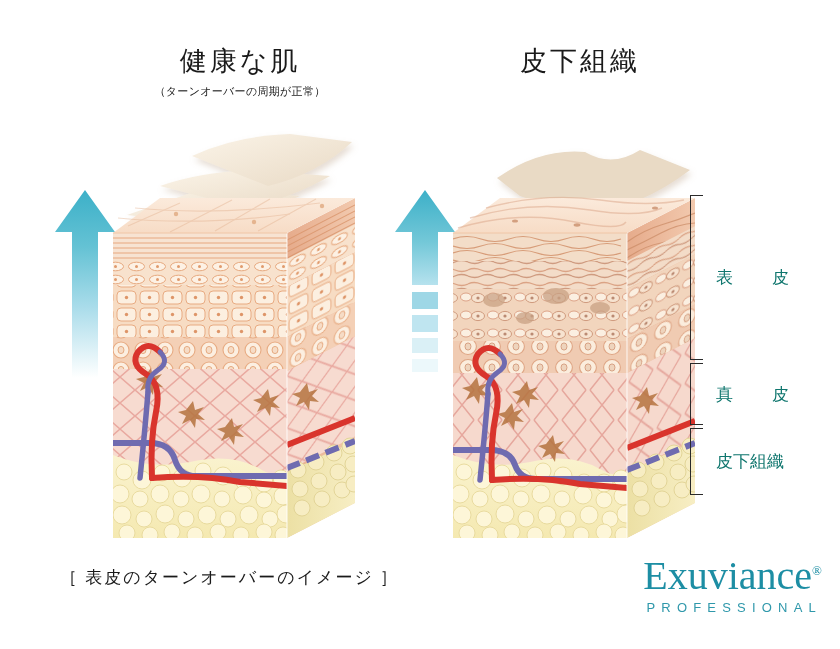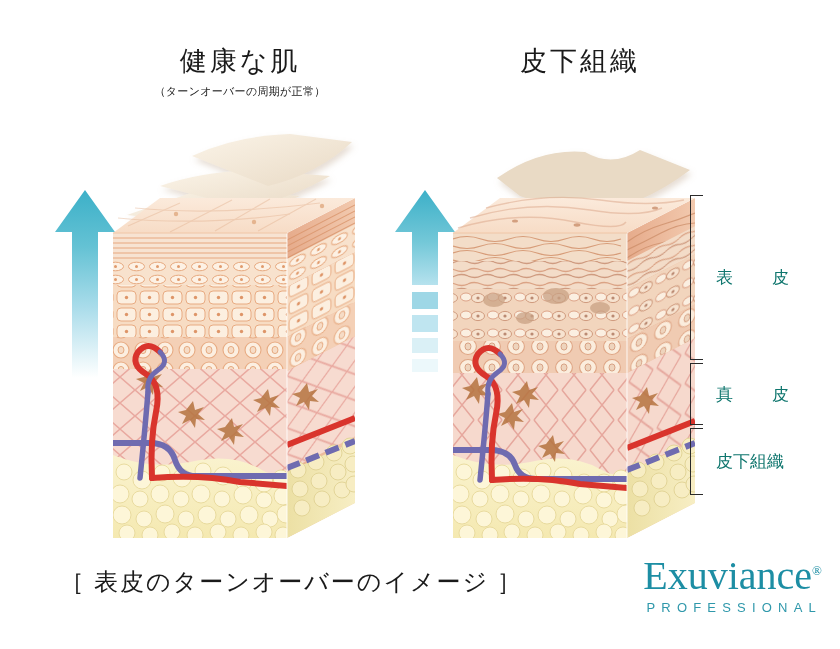--- a/index.html
+++ b/index.html
@@ -38,21 +38,21 @@
   .layer-text{
     position:absolute;left:26px;
     font-size:17px;color:#0f766e;white-space:nowrap;
     transform:translateY(-50%);
   }
   .layer-text.wide{letter-spacing:11px;}
 
   
   #caption{
     position:absolute;left:60px;top:566px;
-    font-size:24px;letter-spacing:2px;color:#1a1a1a;white-space:nowrap;
+    font-size:17px;letter-spacing:2px;color:#1a1a1a;white-space:nowrap;
   }
 
   
   #logo{position:absolute;left:592px;top:556px;width:230px;text-align:right;}
   #logo .wordmark{
     font-family:"Liberation Serif","DejaVu Serif",serif;
     font-size:40px;line-height:1;color:#1d8ea4;letter-spacing:0px;
     position:relative;display:inline-block;
   }
   #logo .reg{

